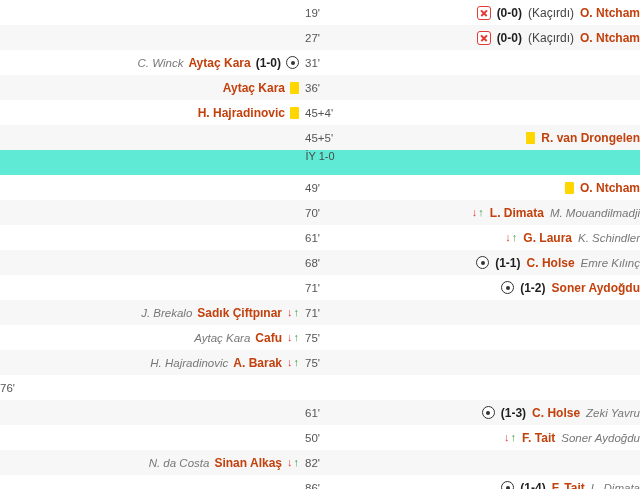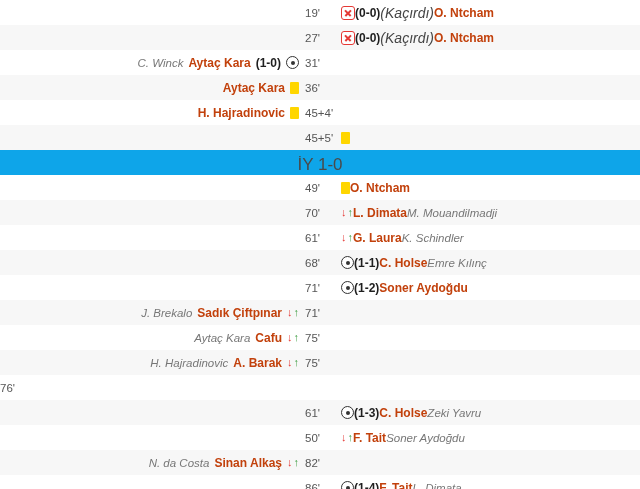--- a/index.html
+++ b/index.html
@@ -45,22 +45,22 @@
     width: 30px;
     text-align: left;
     font-size: 11.5px;
     color: #555555;
     flex: 0 0 30px;
   }
   .half-right {
     width: 305px;
     display: flex;
     align-items: center;
-    justify-content: flex-start;
-    gap: 0;
+    justify-content: flex-end;
+    gap: 6px;
     padding-left: 6px;
     box-sizing: border-box;
     white-space: nowrap;
     overflow: hidden;
   }
   .pname {
     font-weight: bold;
     font-size: 12px;
     color: #c2410c;
   }
@@ -135,32 +135,31 @@
     top: 50%;
     width: 8px;
     height: 1.5px;
     background: #e53935;
   }
   .miss::before { transform: translate(-50%, -50%) rotate(45deg); }
   .miss::after { transform: translate(-50%, -50%) rotate(-45deg); }
   
   .ht-row {
     display: flex;
-    align-items: flex-end;
+    align-items: flex-start;
     justify-content: center;
     height: 25px;
-    background: #0ea5e9;
+    background: #5eead4;
     color: #4a4a4a;
-    font-size: 17px;
+    font-size: 11px;
   }
   .ht-label { font-weight: normal; }
   .note {
-    font-size: 14px;
+    font-size: 12px;
     color: #444444;
-    font-style: italic;
   }
 </style>
 </head>
 <body>
 
 <div id="timeline">
     <div class="row plain">
       <div class="half-left"></div>
       <div class="minute">19'</div>
       <div class="half-right">
@@ -216,20 +215,21 @@
       <div class="minute">45+4'</div>
       <div class="half-right"></div>
     </div>
     <div class="row alt">
       <div class="half-left"></div>
       <div class="minute">45+5'</div>
       <div class="half-right">
         <span class="icon">
           <span class="card yellow"></span>
         </span>
+        <span class="pname">R. van Drongelen</span>
       </div>
     </div>
     <div class="ht-row">
       <span class="ht-label">İY 1-0</span>
     </div>
     <div class="row plain">
       <div class="half-left"></div>
       <div class="minute">49'</div>
       <div class="half-right">
         <span class="icon">

